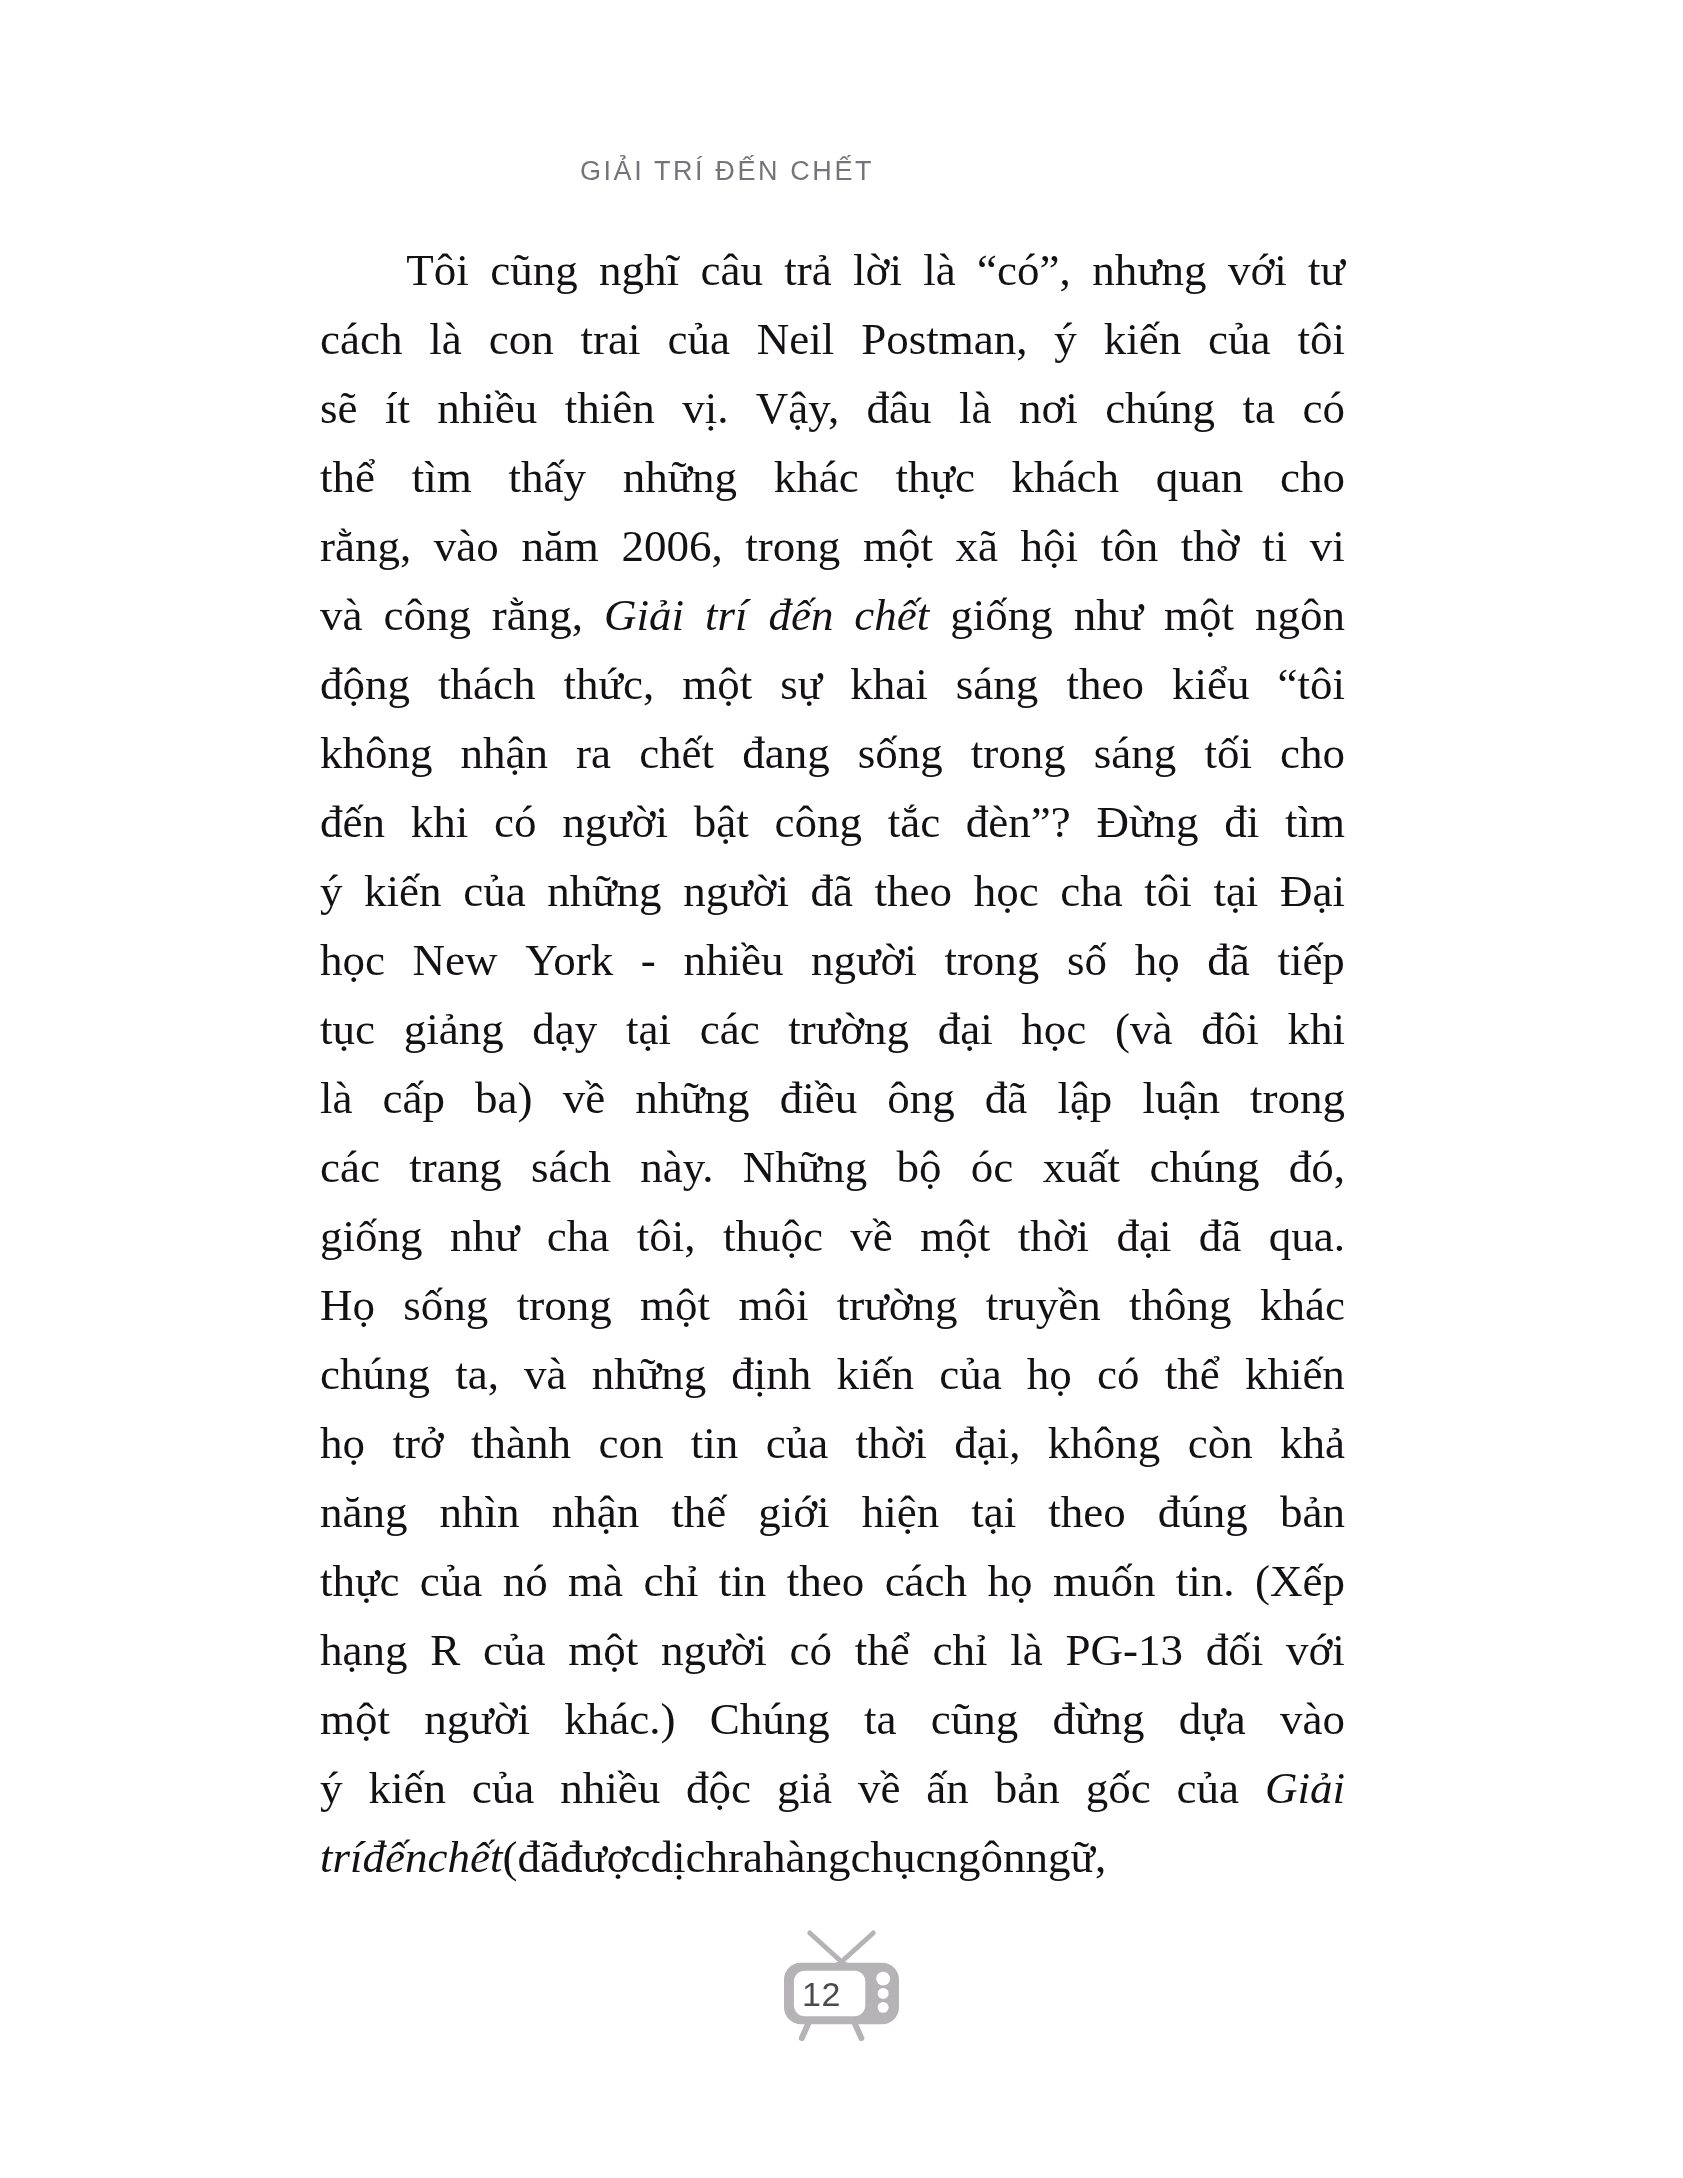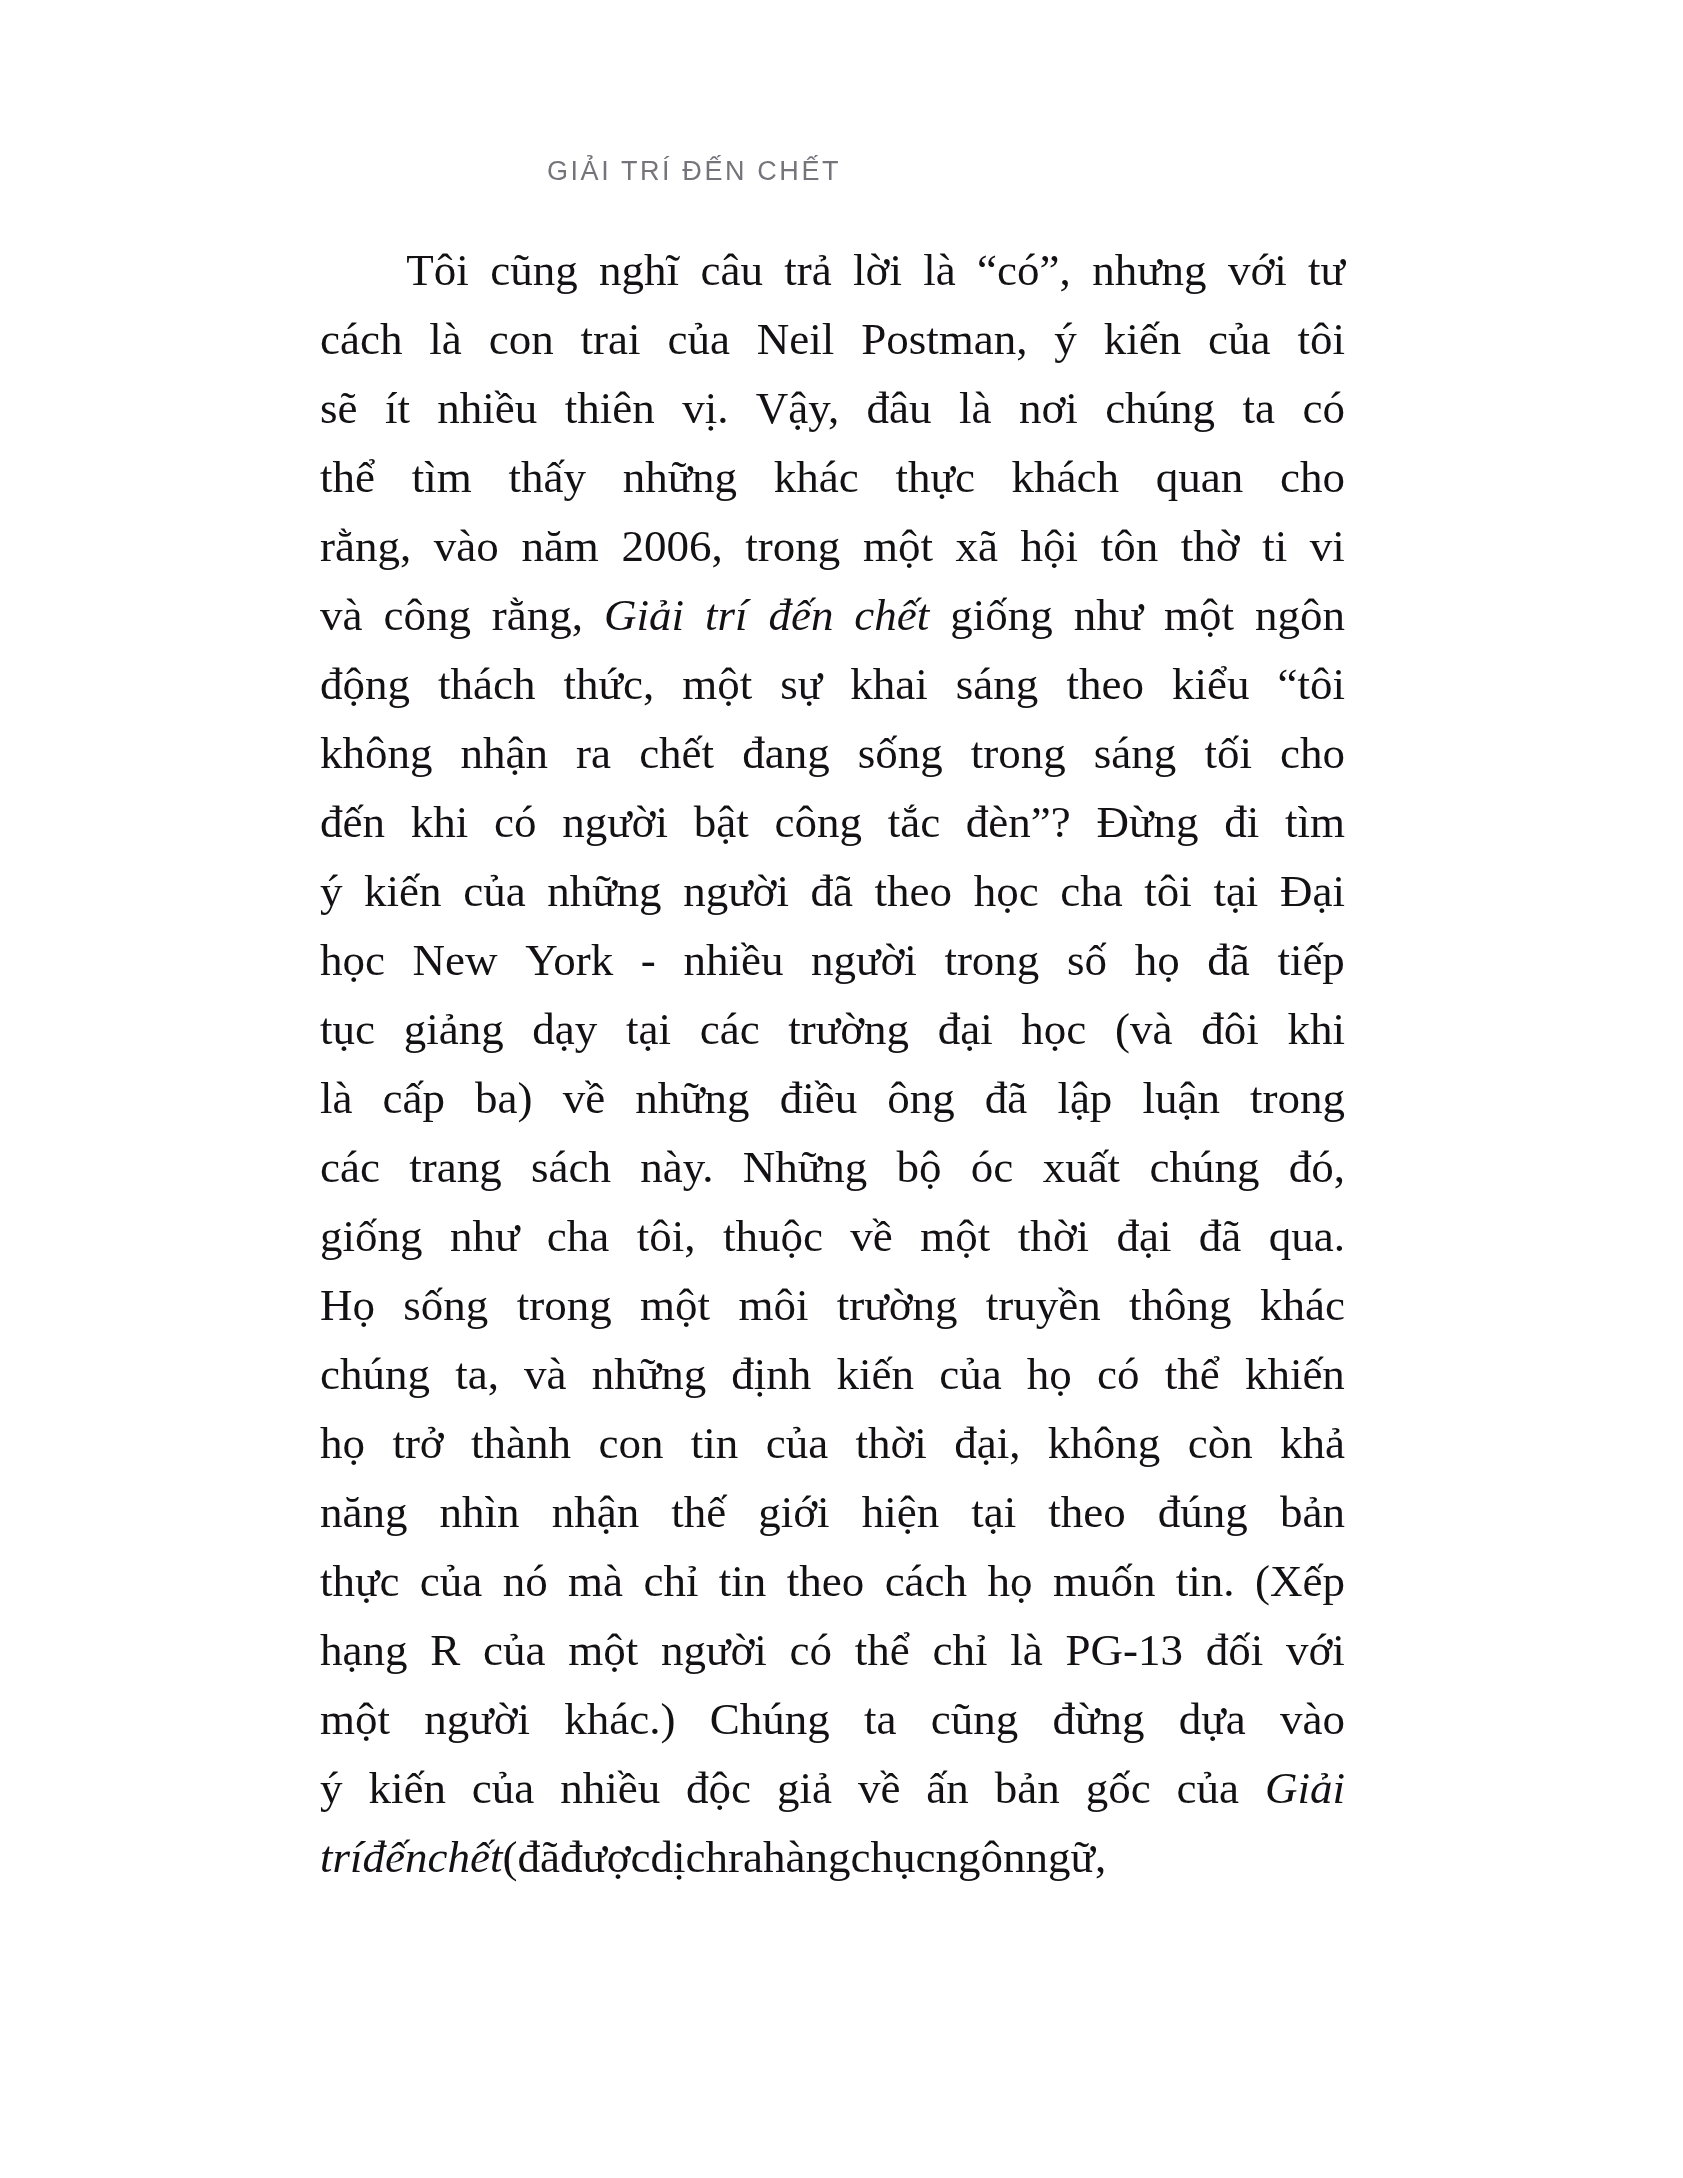--- a/index.html
+++ b/index.html
@@ -24,20 +24,21 @@
     top: 156px;
     left: 0;
     width: 1388px;
     text-align: center;
     font-family: "Liberation Sans", "DejaVu Sans", sans-serif;
     font-size: 27px;
     font-weight: 400;
     letter-spacing: 2.6px;
     color: #76747a;
     white-space: nowrap;
+    padding-left: 33px;
   }
 
   
   .text-block {
     position: absolute;
     top: 236px;
     left: 320px;
     width: 1025px;
     color: #141115;
   }
@@ -139,15 +140,38 @@
       <div class="body-line justify"><span class="w">chúng</span><span class="w">ta,</span><span class="w">và</span><span class="w">những</span><span class="w">định</span><span class="w">kiến</span><span class="w">của</span><span class="w">họ</span><span class="w">có</span><span class="w">thể</span><span class="w">khiến</span></div>
       <div class="body-line justify"><span class="w">họ</span><span class="w">trở</span><span class="w">thành</span><span class="w">con</span><span class="w">tin</span><span class="w">của</span><span class="w">thời</span><span class="w">đại,</span><span class="w">không</span><span class="w">còn</span><span class="w">khả</span></div>
       <div class="body-line justify"><span class="w">năng</span><span class="w">nhìn</span><span class="w">nhận</span><span class="w">thế</span><span class="w">giới</span><span class="w">hiện</span><span class="w">tại</span><span class="w">theo</span><span class="w">đúng</span><span class="w">bản</span></div>
       <div class="body-line justify"><span class="w">thực</span><span class="w">của</span><span class="w">nó</span><span class="w">mà</span><span class="w">chỉ</span><span class="w">tin</span><span class="w">theo</span><span class="w">cách</span><span class="w">họ</span><span class="w">muốn</span><span class="w">tin.</span><span class="w">(Xếp</span></div>
       <div class="body-line justify"><span class="w">hạng</span><span class="w">R</span><span class="w">của</span><span class="w">một</span><span class="w">người</span><span class="w">có</span><span class="w">thể</span><span class="w">chỉ</span><span class="w">là</span><span class="w">PG-13</span><span class="w">đối</span><span class="w">với</span></div>
       <div class="body-line justify"><span class="w">một</span><span class="w">người</span><span class="w">khác.)</span><span class="w">Chúng</span><span class="w">ta</span><span class="w">cũng</span><span class="w">đừng</span><span class="w">dựa</span><span class="w">vào</span></div>
       <div class="body-line justify"><span class="w">ý</span><span class="w">kiến</span><span class="w">của</span><span class="w">nhiều</span><span class="w">độc</span><span class="w">giả</span><span class="w">về</span><span class="w">ấn</span><span class="w">bản</span><span class="w">gốc</span><span class="w">của</span><span class="w ital">Giải</span></div>
       <div class="body-line flush"><span class="w ital">trí</span> <span class="w ital">đến</span> <span class="w ital">chết</span> <span class="w">(đã</span> <span class="w">được</span> <span class="w">dịch</span> <span class="w">ra</span> <span class="w">hàng</span> <span class="w">chục</span> <span class="w">ngôn</span> <span class="w">ngữ,</span></div>
     </div>
 
+  <div class="folio">
+    <div class="tv-icon">
+      <svg viewBox="0 0 124 118" xmlns="http://www.w3.org/2000/svg" aria-hidden="true">
+
+        <path d="M62 33 L30 4" stroke="#b5b3b6" stroke-width="5" stroke-linecap="round" fill="none"></path>
+        <path d="M62 33 L94 4" stroke="#b5b3b6" stroke-width="5" stroke-linecap="round" fill="none"></path>
+
+        <path d="M51 38 q11 -11 22 0 z" fill="#b5b3b6"></path>
+
+        <path d="M30 92 L22 110" stroke="#b5b3b6" stroke-width="6" stroke-linecap="round" fill="none"></path>
+        <path d="M74 92 L82 110" stroke="#b5b3b6" stroke-width="6" stroke-linecap="round" fill="none"></path>
+
+        <rect x="4" y="34" width="116" height="62" rx="17" ry="17" fill="#b5b3b6"></rect>
+
+        <rect x="14" y="42" width="72" height="46" rx="11" ry="11" fill="#ffffff"></rect>
+
+        <circle cx="104" cy="50" r="7" fill="#ffffff"></circle>
+        <circle cx="104" cy="65" r="5.5" fill="#ffffff"></circle>
+        <circle cx="104" cy="79" r="5.5" fill="#ffffff"></circle>
+      </svg>
+      <div class="folio-number">12</div>
+    </div>
+  </div>
 
 </div>
 
 
 </body></html>

